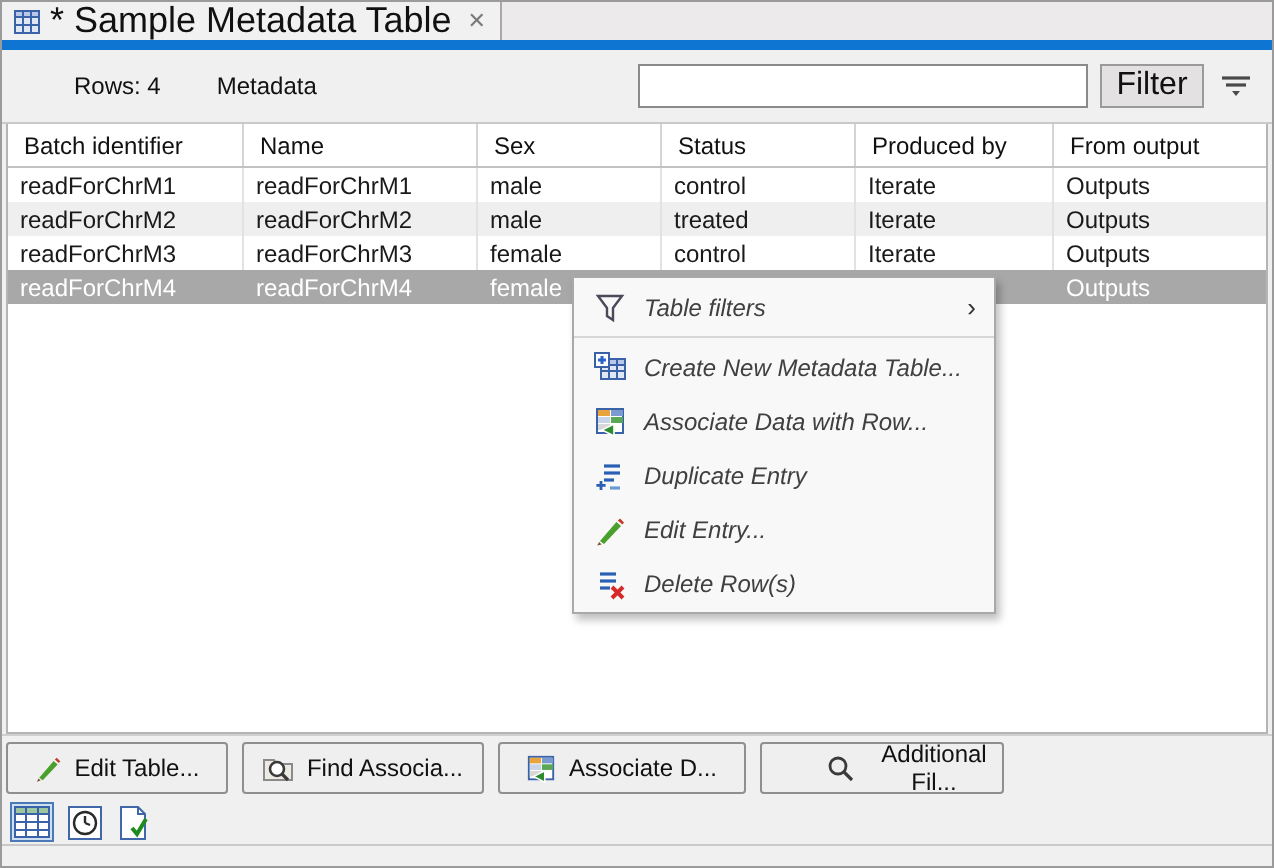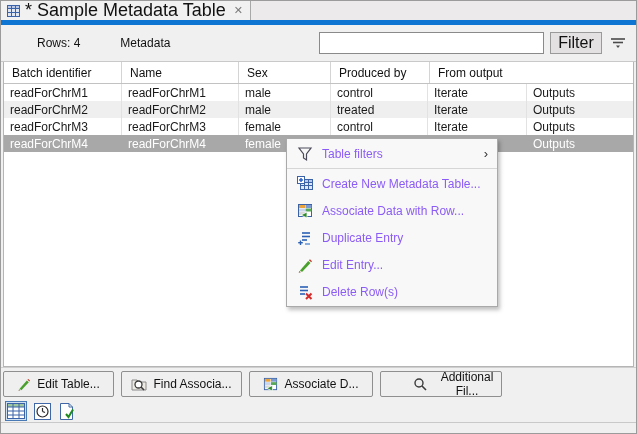--- a/index.html
+++ b/index.html
@@ -10,21 +10,21 @@
   
   .tabbar { height:19px; background:#eceaea; display:flex; align-items:stretch; }
   .tab { display:flex; align-items:center; gap:5px; padding:0 7px 0 6px; background:#f2f1f1; border-right:1px solid #a8a8a8; }
   .tab-title { white-space:nowrap; font-size:18px; color:#111; }
   .tab-close { color:#7a7a7a; font-size:11px; margin-left:3px; cursor:default; }
   .bluebar { height:5px; background:#0e76d2; }
 
   
   .toolbar { height:37px; background:#f0f0f0; border-bottom:1px solid #c9c9c9; display:flex; align-items:center; padding:0 8px; }
   .toolbar .rows-label { margin-left:28px; color:#111; }
-  .toolbar .type-label { margin-left:40px; color:#111; }
+  .toolbar .type-label { margin-left:28px; color:#111; }
   .search-input { margin-left:auto; width:225px; height:22px; border:1px solid #8a8a8a; background:#fff; padding:0 4px; font-family:"Liberation Sans",sans-serif; font-size:12px; }
   .filter-btn { margin-left:6px; width:52px; height:22px; background:#e3e1e1; border:1px solid #9a9a9a; font-family:"Liberation Sans",sans-serif; font-size:16px; color:#111; }
   .filter-collapse { margin-left:8px; margin-right:2px; }
 
   
   .table-outer { height:305px; background:#f0f0f0; padding:0 2px; }
   .table-area { height:100%; background:#ffffff; border:1px solid #b5b5b5; border-top:none; overflow:hidden; }
   .trow { display:flex; }
   .hrow { height:22px; border-bottom:1px solid #c2c2c2; }
   .hcell { display:flex; align-items:center; padding-left:8px; border-right:1px solid #d4d4d4; color:#111; }
@@ -32,21 +32,21 @@
   .dcell { display:flex; align-items:center; padding-left:6px; border-right:1px solid #e2e2e2; white-space:nowrap; overflow:hidden; }
   .drow.stripe { background:#efefef; }
   .drow.selected { background:#a8a8a8; color:#ffffff; }
   .drow.selected .dcell { border-right-color:#a8a8a8; }
   .c0{width:118px;} .c1{width:117px;} .c2{width:92px;} .c3{width:97px;} .c4{width:99px;} .c5{flex:1; border-right:none;}
 
   
   .context-menu { position:absolute; left:285px; top:137px; width:212px; background:#f8f8f8; border:1px solid #a9a9a9; box-shadow:2px 3px 4px rgba(0,0,0,0.25); z-index:10; padding:1px 0; }
   .menu-item { height:27px; display:flex; align-items:center; }
   .menu-icon { width:16px; height:16px; margin:0 9px 0 10px; flex:0 0 16px; }
-  .menu-label { flex:1; color:#8b5cf6; }
+  .menu-label { flex:1; color:#404040;font-style:italic; }
   .menu-arrow { margin-right:9px; color:#333; font-size:13px; }
   .menu-sep { height:1px; background:#d6d6d6; margin:1px 0; }
 
   
   .footer-buttons { height:33px; background:#f0f0f0; border-top:1px solid #cfcfcf; display:flex; align-items:center; padding:0 2px; gap:7px; }
   .fbtn { height:26px; background:#efefef; border:1px solid #8f8f8f; border-radius:2px; display:flex; align-items:center; justify-content:center; gap:6px; font-family:"Liberation Sans",sans-serif; font-size:12px; color:#111; }
   .fb0{width:111px;} .fb1{width:121px;} .fb2{width:124px;} .fb3{width:122px;padding-left:32px;} .fb4{width:124px;}
 
   
   .viewbar { height:22px; display:flex; align-items:center; gap:7px; padding:0 4px; background:#f0f0f0; }
@@ -91,20 +91,21 @@
       </svg>
     </span>
   </div>
 
   <div class="table-outer">
     <div class="table-area">
       <div class="trow hrow">
         <div class="hcell c0">Batch identifier</div>
         <div class="hcell c1">Name</div>
         <div class="hcell c2">Sex</div>
+        <div class="hcell c3">Status</div>
         <div class="hcell c4">Produced by</div>
         <div class="hcell c5">From output</div>
       </div>
       <div class="trow drow">
         <div class="dcell c0">readForChrM1</div>
         <div class="dcell c1">readForChrM1</div>
         <div class="dcell c2">male</div>
         <div class="dcell c3">control</div>
         <div class="dcell c4">Iterate</div>
         <div class="dcell c5">Outputs</div>

